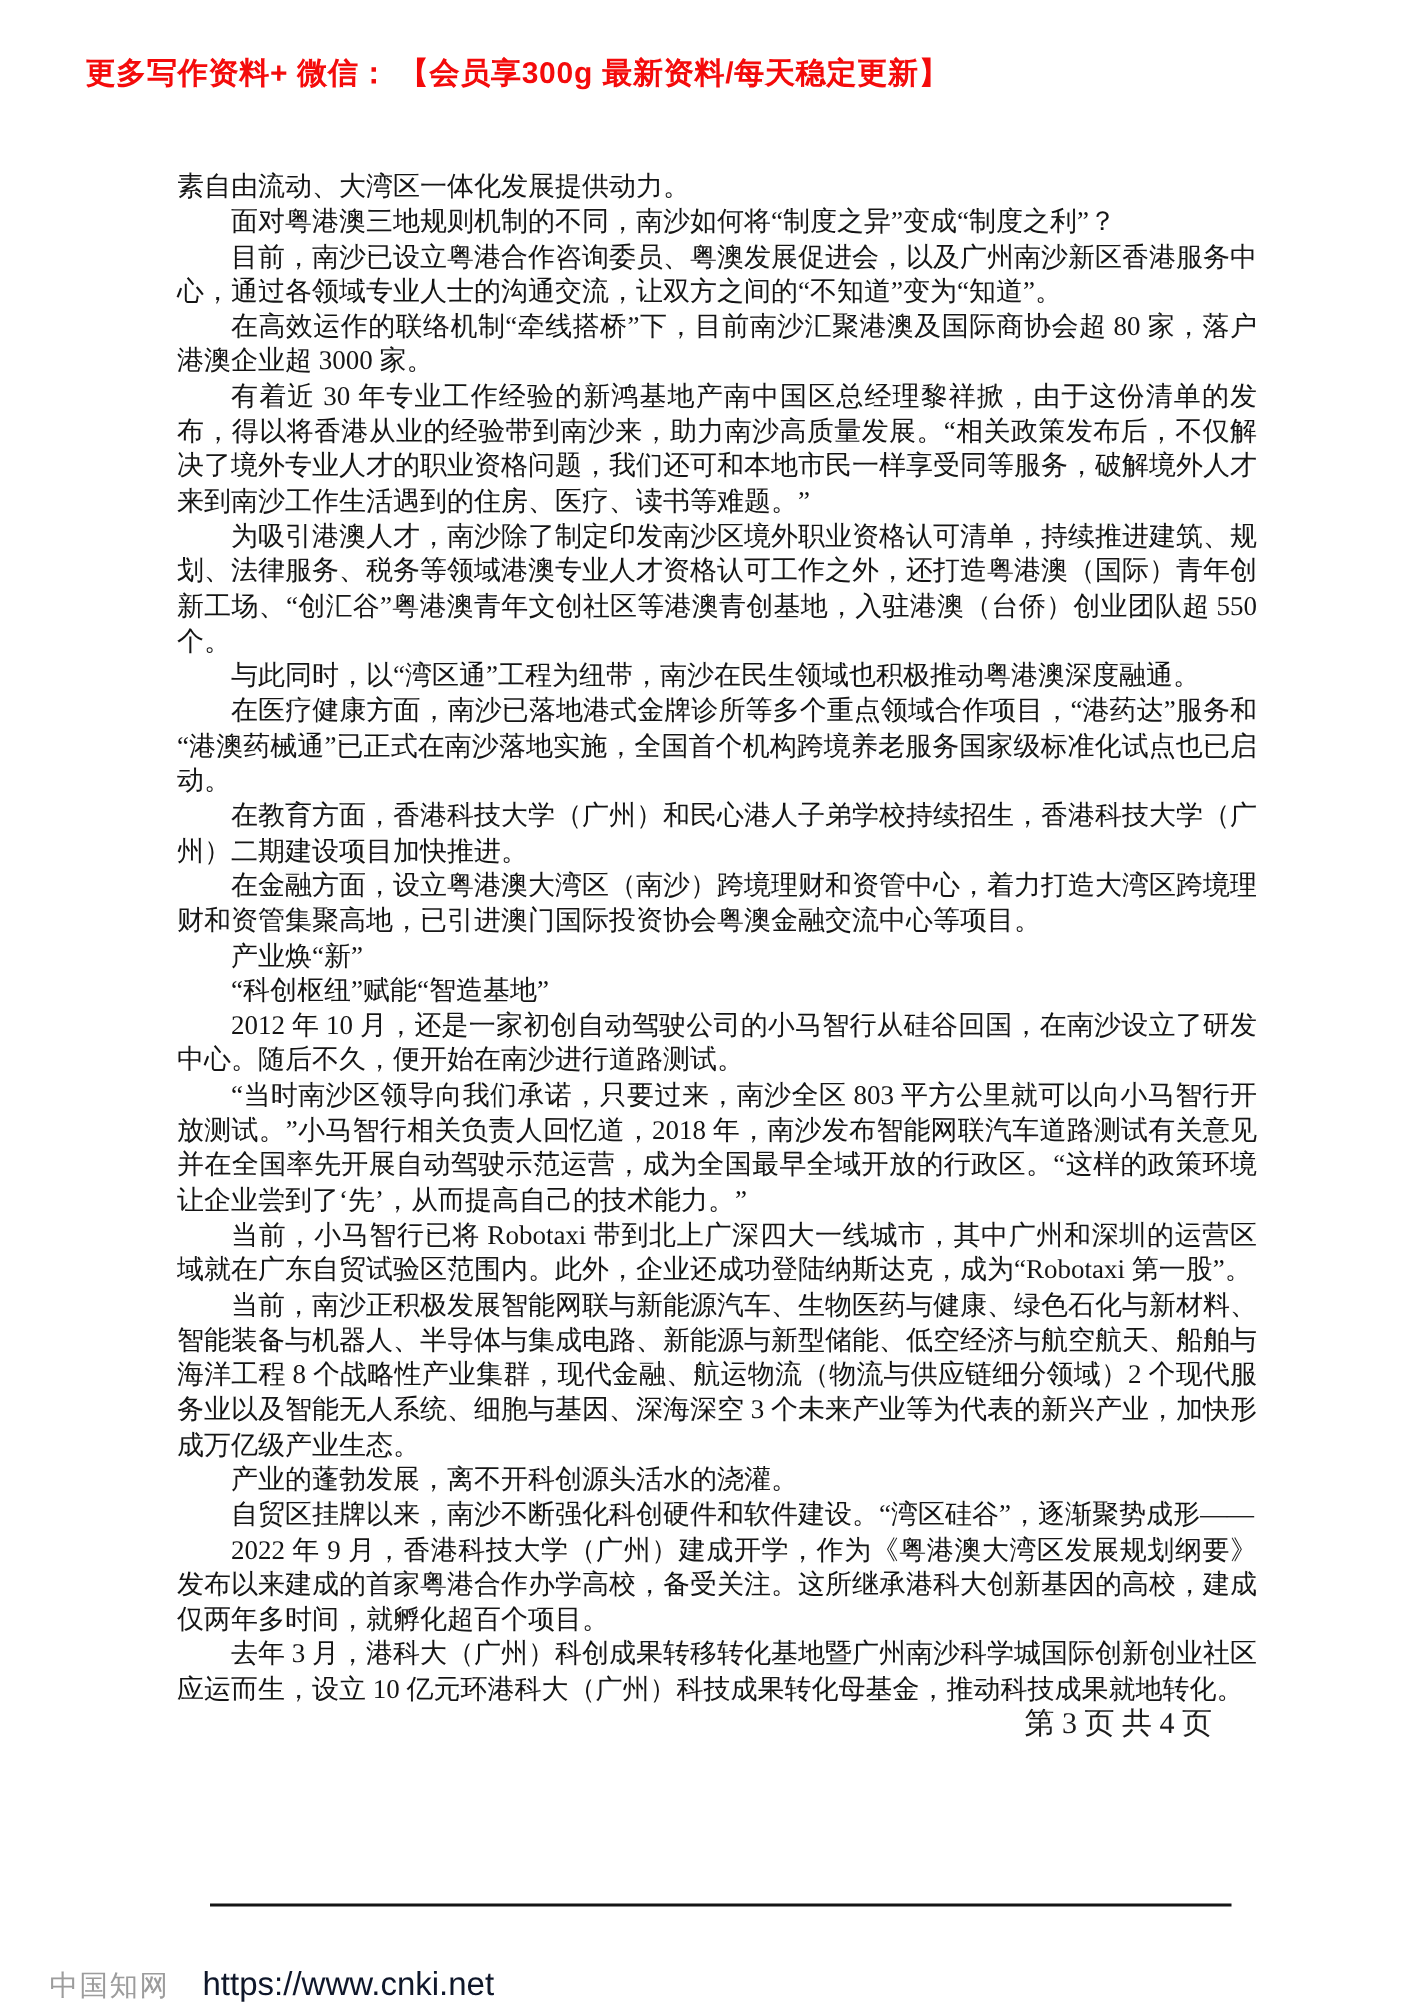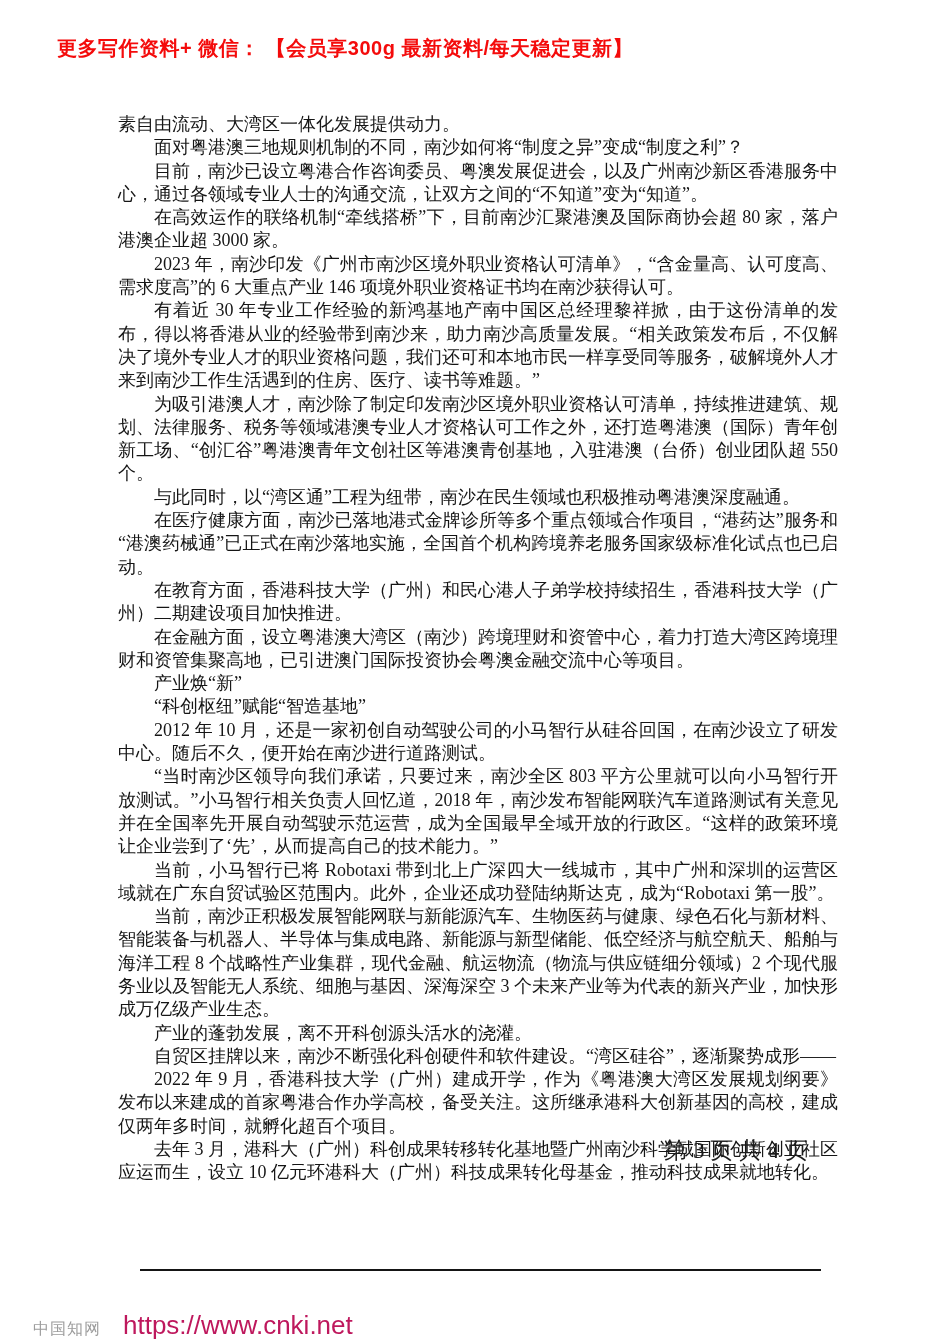--- a/index.html
+++ b/index.html
@@ -35,56 +35,55 @@
     text-justify: inter-ideograph;
   }
   .para { margin: 0; text-indent: 2em; }
   .para.no-indent { text-indent: 0; }
   .page-number {
     position: absolute;
     left: 118px;
     top: 1110px;
     width: 690px;
     text-align: right;
-    font-size: 23px;
+    font-size: 20px;
     color: #1c1c1c;
   }
   .divider {
     position: absolute;
     left: 140px;
     top: 1244px;
     width: 681px;
     height: 2px;
     background: #151515;
   }
   .cnki-footer {
     position: absolute;
     left: 33px;
     top: 1285px;
     display: flex;
     align-items: baseline;
     gap: 22px;
     font-family: "Liberation Sans", "DejaVu Sans", sans-serif;
   }
-  .cnki-brand { font-size: 16px; color: #9c9c9c; letter-spacing: 1px; }
-  .cnki-url   { font-size: 26px; color: #be185d; }
+  .cnki-brand { font-size: 19px; color: #9c9c9c; letter-spacing: 1px; }
+  .cnki-url   { font-size: 22px; color: #0f172a; }
 </style>
 </head>
 <body>
 
 <div class="page">
 
   <div class="promo">更多写作资料+ 微信： 【会员享300g 最新资料/每天稳定更新】</div>
 
   <div class="doc-body">
       <p class="para no-indent">素自由流动、大湾区一体化发展提供动力。</p>
       <p class="para">面对粤港澳三地规则机制的不同，南沙如何将“制度之异”变成“制度之利”？</p>
       <p class="para">目前，南沙已设立粤港合作咨询委员、粤澳发展促进会，以及广州南沙新区香港服务中心，通过各领域专业人士的沟通交流，让双方之间的“不知道”变为“知道”。</p>
       <p class="para">在高效运作的联络机制“牵线搭桥”下，目前南沙汇聚港澳及国际商协会超 80 家，落户港澳企业超 3000 家。</p>
-      <p class="para">2023 年，南沙印发《广州市南沙区境外职业资格认可清单》，“含金量高、认可度高、需求度高”的 6 大重点产业 146 项境外职业资格证书均在南沙获得认可。</p>
       <p class="para">有着近 30 年专业工作经验的新鸿基地产南中国区总经理黎祥掀，由于这份清单的发布，得以将香港从业的经验带到南沙来，助力南沙高质量发展。“相关政策发布后，不仅解决了境外专业人才的职业资格问题，我们还可和本地市民一样享受同等服务，破解境外人才来到南沙工作生活遇到的住房、医疗、读书等难题。”</p>
       <p class="para">为吸引港澳人才，南沙除了制定印发南沙区境外职业资格认可清单，持续推进建筑、规划、法律服务、税务等领域港澳专业人才资格认可工作之外，还打造粤港澳（国际）青年创新工场、“创汇谷”粤港澳青年文创社区等港澳青创基地，入驻港澳（台侨）创业团队超 550 个。</p>
       <p class="para">与此同时，以“湾区通”工程为纽带，南沙在民生领域也积极推动粤港澳深度融通。</p>
       <p class="para">在医疗健康方面，南沙已落地港式金牌诊所等多个重点领域合作项目，“港药达”服务和“港澳药械通”已正式在南沙落地实施，全国首个机构跨境养老服务国家级标准化试点也已启动。</p>
       <p class="para">在教育方面，香港科技大学（广州）和民心港人子弟学校持续招生，香港科技大学（广州）二期建设项目加快推进。</p>
       <p class="para">在金融方面，设立粤港澳大湾区（南沙）跨境理财和资管中心，着力打造大湾区跨境理财和资管集聚高地，已引进澳门国际投资协会粤澳金融交流中心等项目。</p>
       <p class="para">产业焕“新”</p>
       <p class="para">“科创枢纽”赋能“智造基地”</p>
       <p class="para">2012 年 10 月，还是一家初创自动驾驶公司的小马智行从硅谷回国，在南沙设立了研发中心。随后不久，便开始在南沙进行道路测试。</p>
       <p class="para">“当时南沙区领导向我们承诺，只要过来，南沙全区 803 平方公里就可以向小马智行开放测试。”小马智行相关负责人回忆道，2018 年，南沙发布智能网联汽车道路测试有关意见并在全国率先开展自动驾驶示范运营，成为全国最早全域开放的行政区。“这样的政策环境让企业尝到了‘先’，从而提高自己的技术能力。”</p>

